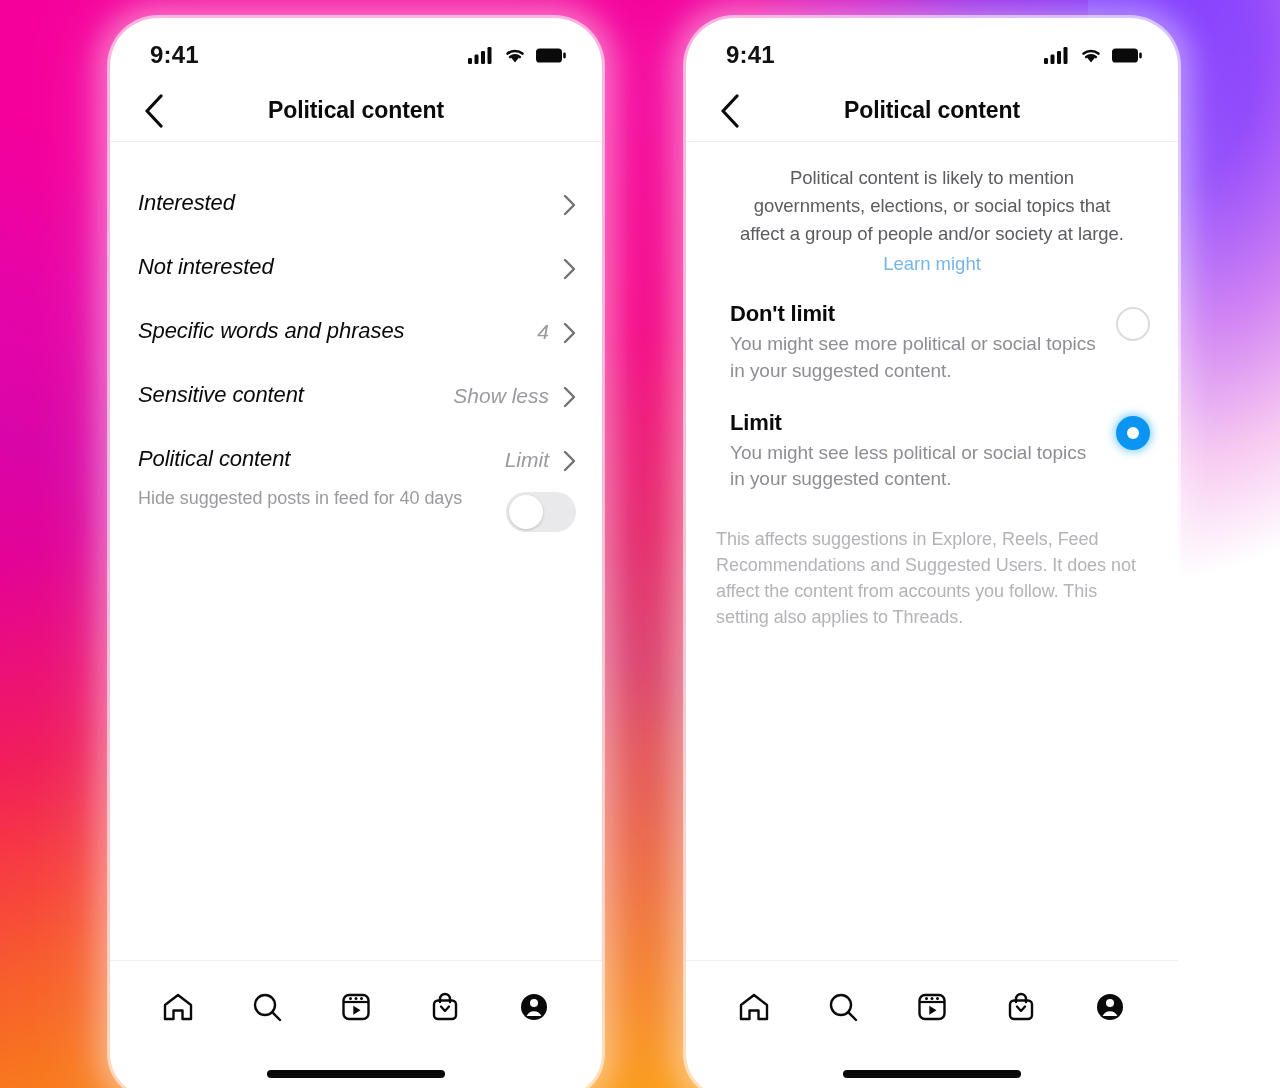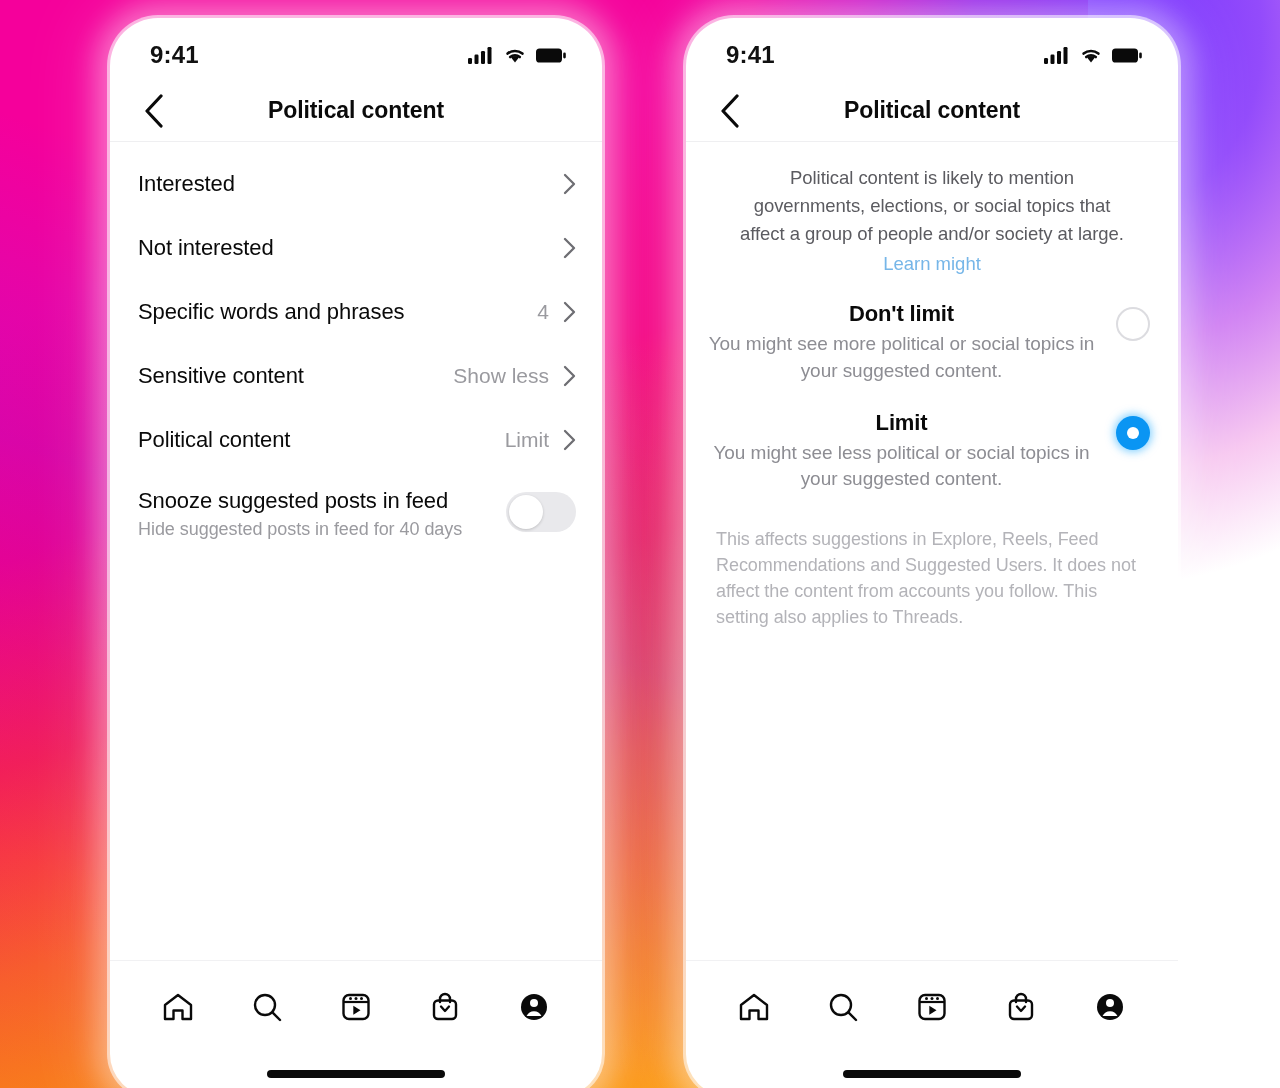--- a/index.html
+++ b/index.html
@@ -117,24 +117,25 @@
     font-size: 23px;
     font-weight: bold;
     color: #0a0a0a;
     letter-spacing: -0.1px;
   }
 
   
   .settings-list { padding-top: 10px; }
   .row {
     display: flex;
-    align-items: center;
+    align-items: flex-end;
     min-height: 64px;
     padding: 0 26px 0 28px;
     cursor: pointer;
+    font-style: italic;
   }
   .row-label {
     flex: 1;
     font-size: 22px;
     color: #0a0a0a;
     letter-spacing: -0.1px;
   }
   .row-value {
     font-size: 21px;
     color: #9a9a9f;
@@ -195,23 +196,22 @@
     display: inline-block;
     margin-top: 5px;
     font-size: 18.5px;
     color: #76b6e8;
     cursor: pointer;
   }
 
   .option {
     display: flex;
     align-items: flex-start;
-    padding: 26px 28px 0 21px;
+    padding: 26px 28px 0 44px;
     cursor: pointer;
-    text-align: center;
   }
   .option-texts { flex: 1; padding-right: 20px; }
   .option-title {
     font-size: 22px;
     font-weight: bold;
     color: #0a0a0a;
     letter-spacing: -0.15px;
     margin-bottom: 4px;
   }
   .option-desc {
@@ -359,21 +359,20 @@
         <div class="row">
           <div class="row-label">Political content</div>
           <div class="row-value">Limit</div>
           <svg class="chevron" viewBox="0 0 13 22">
             <path d="M2 2 L11 11 L2 20" stroke="#6e6e73" stroke-width="2.3" fill="none" stroke-linecap="round" stroke-linejoin="round"></path>
           </svg>
         </div>
 
         <div class="row-snooze">
           <div class="snooze-texts">
-            <div class="snooze-title">Snooze suggested posts in feed</div>
             <div class="snooze-sub">Hide suggested posts in feed for 40 days</div>
           </div>
           <div class="toggle">
             <div class="knob"></div>
           </div>
         </div>
 
       </div>
 
       <div class="spacer"></div>

